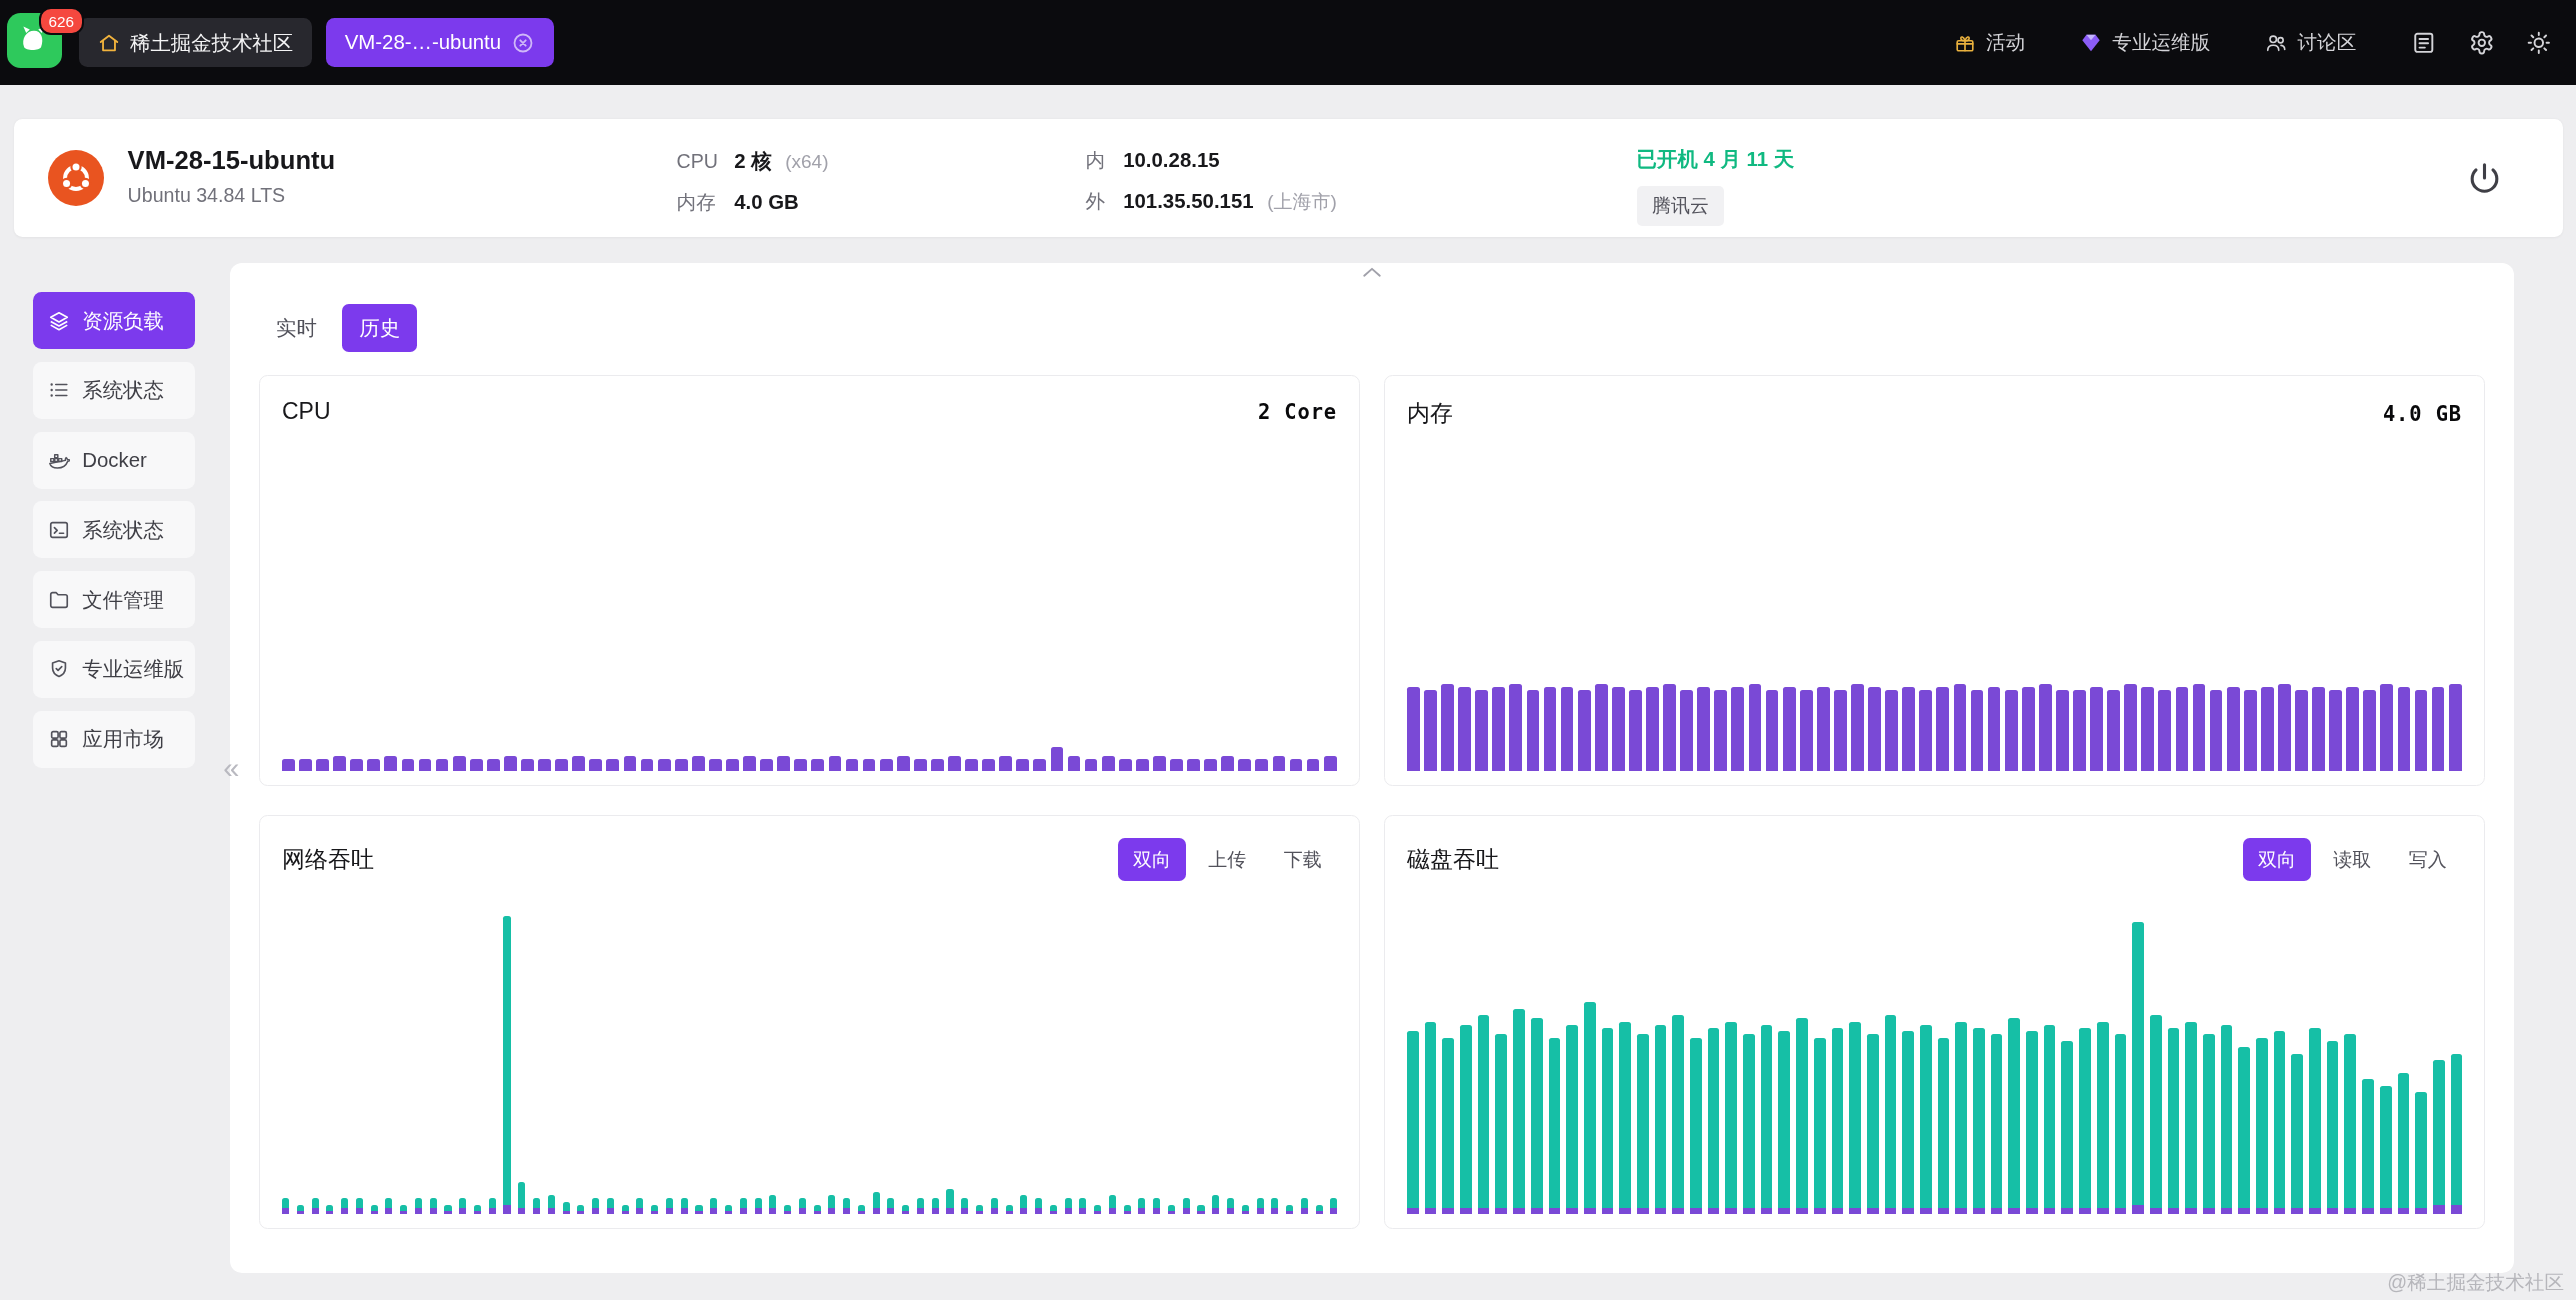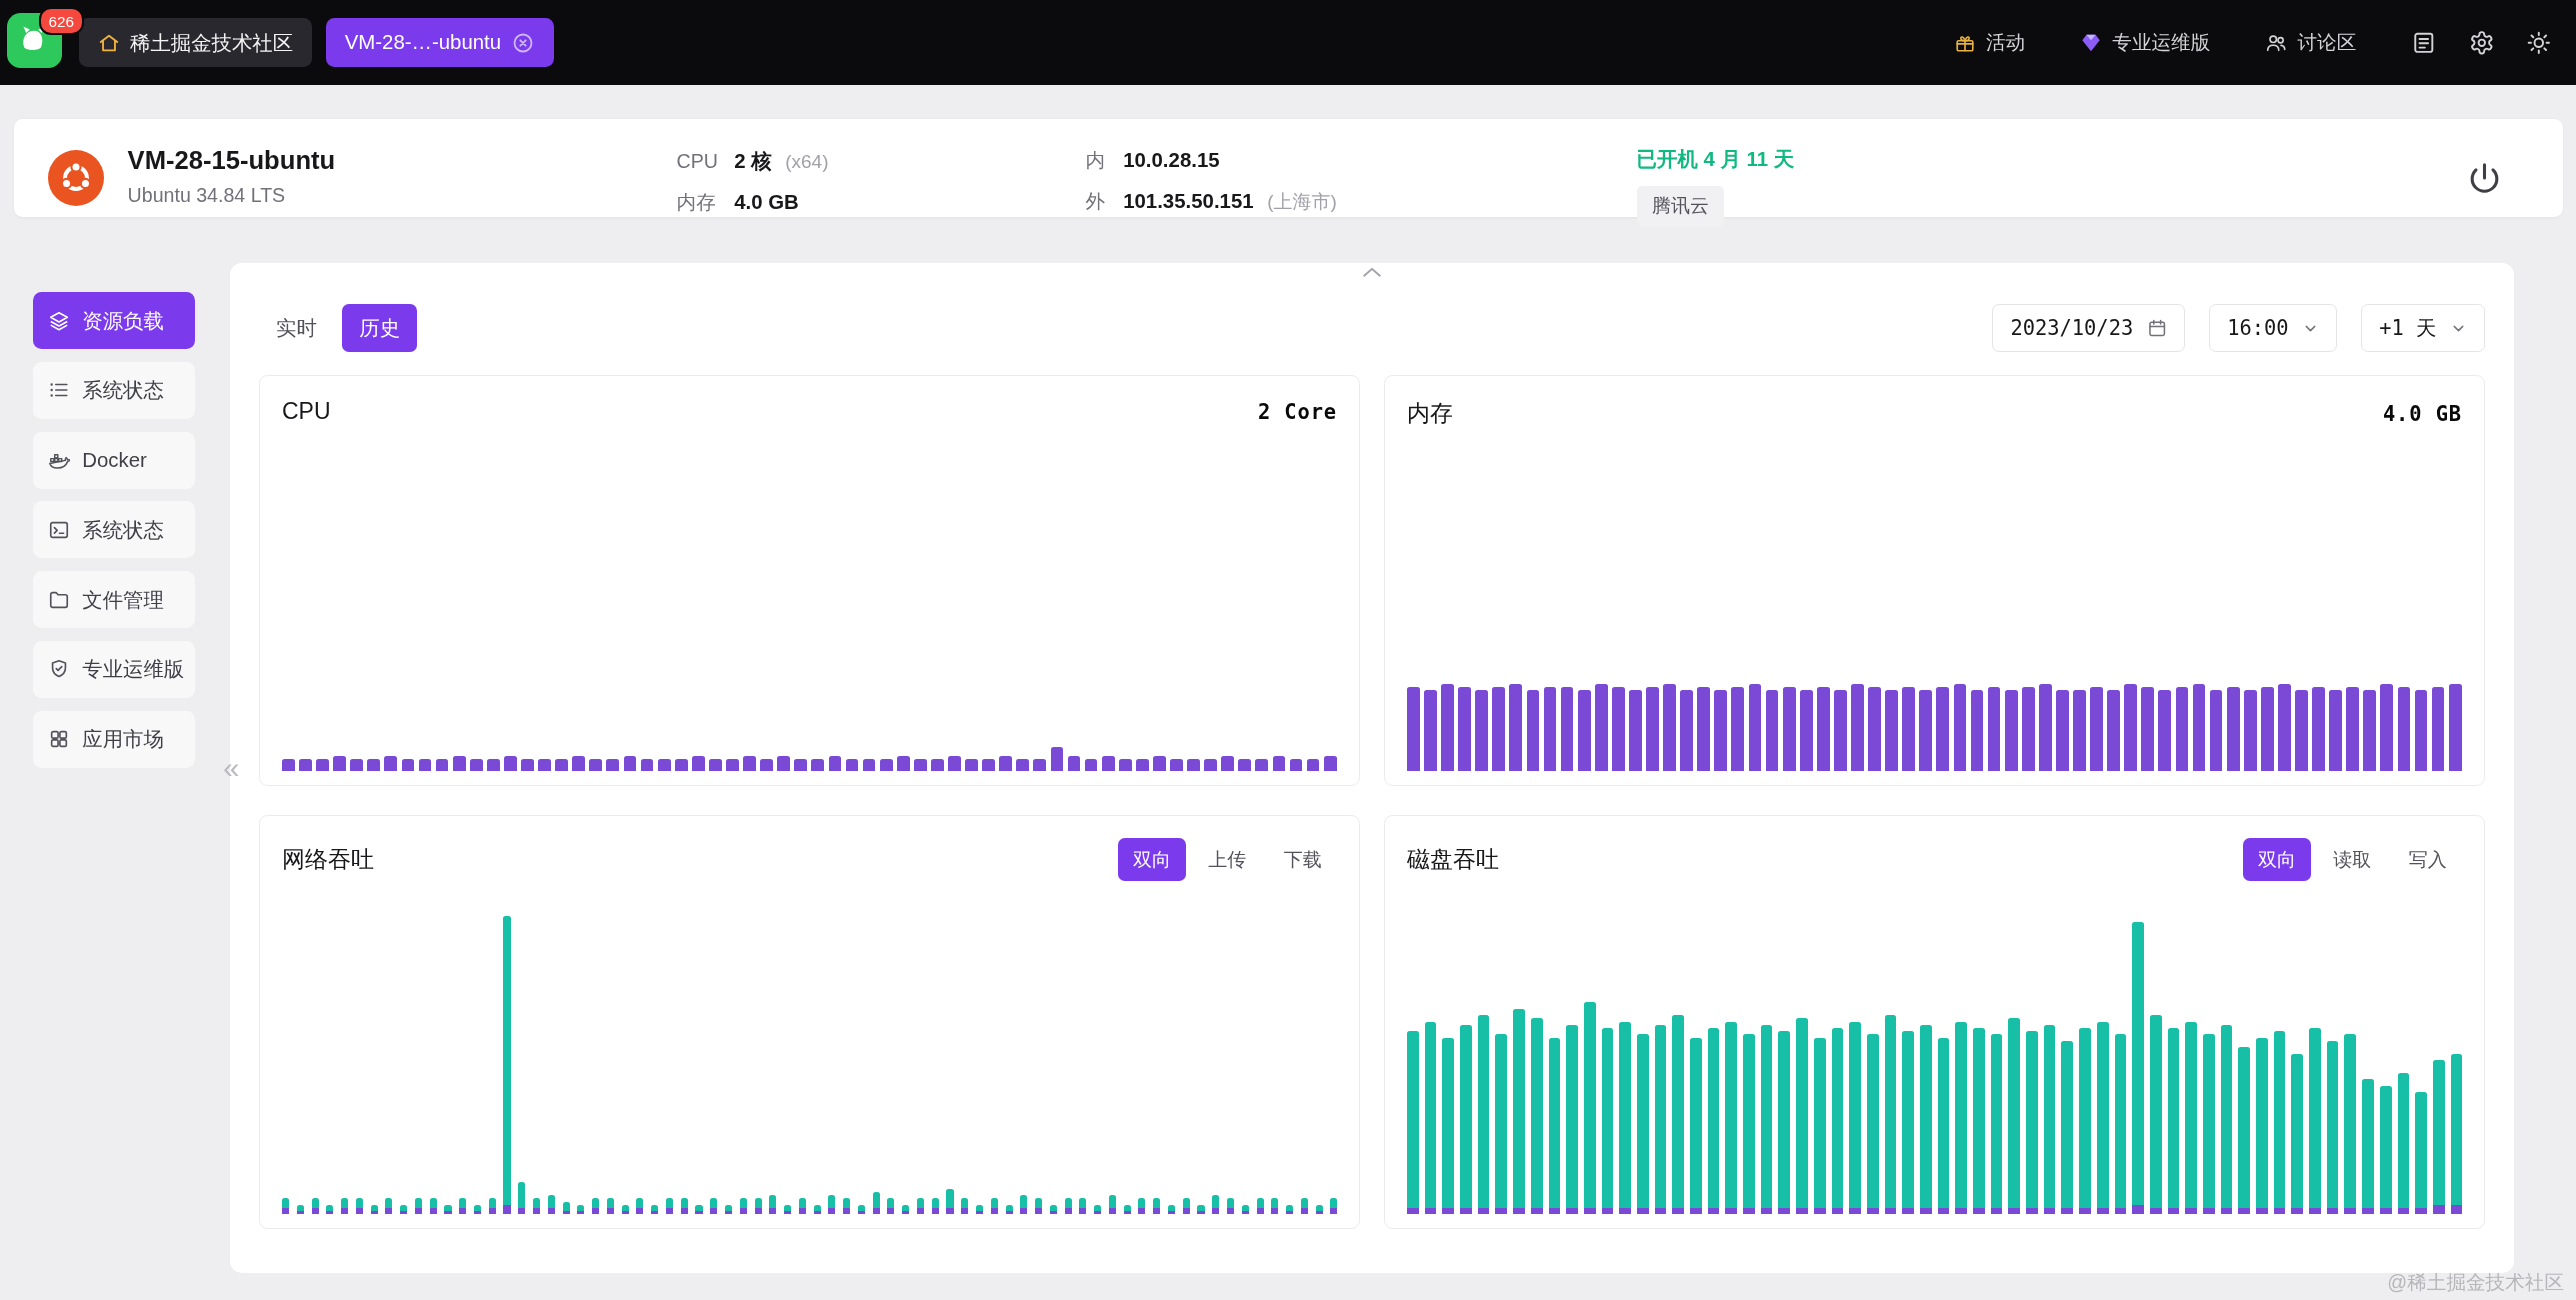--- a/index.html
+++ b/index.html
@@ -41,21 +41,21 @@
   .home-tab { background: #28282e; color: #f4f4f5; margin-left: 12px; }
   .vm-tab { background: #7c3aed; color: #fff; margin-left: 13.6px; }
   .tab-close { display: flex; opacity: .8; }
   .tb-actions { display: flex; align-items: center; gap: 55px; margin-left: auto; }
   .tb-item { display: flex; align-items: center; gap: 10.2px; color: #d4d4d8; font-size: 19.6px; cursor: pointer; white-space: nowrap; }
   .tb-icons { display: flex; align-items: center; gap: 32px; margin-left: 55px; }
   .tb-icon { color: #d4d4d8; cursor: pointer; }
 
   
   .header-card {
-    position: absolute; left: 13.6px; right: 12.8px; top: 119px; height: 98px;
+    position: absolute; left: 13.6px; right: 12.8px; top: 119px; height: 118px;
     background: #fff; border-radius: 8.5px;
     box-shadow: 0 0.9px 2.6px rgba(0,0,0,.05);
   }
   .ubuntu-logo { position: absolute; left: 34px; top: 31px; }
   .server-names { position: absolute; left: 114px; top: 27px; }
   .server-name { font-size: 25.6px; font-weight: 700; color: #18181b; }
   .server-os { font-size: 19.6px; color: #71717a; margin-top: 8.5px; }
   .spec-col { position: absolute; left: 663px; top: 28px; display: flex; flex-direction: column; gap: 13.6px; }
   .info-row { display: flex; align-items: baseline; gap: 13.6px; font-size: 20.4px; }
   .info-lbl { color: #71717a; font-size: 19.6px; min-width: 44px; }
@@ -370,47 +370,20 @@
       <path d="M4 11l8-7 8 7"></path>
     </svg>
   </span>
   <span class="collapse-left">«</span>
 
   <div class="controls-row">
     <div class="segmented">
       <button class="seg-btn">实时</button>
       <button class="seg-btn active">历史</button>
     </div>
-    <div class="pickers">
-      <div class="picker">
-        <span>2023/10/23</span>
-        <span class="cal">
-          <svg width="20.4" height="20.4" viewBox="0 0 24 24" fill="none" stroke="currentColor" stroke-width="1.8" stroke-linecap="round">
-            <rect x="3.5" y="5" width="17" height="15.5" rx="2"></rect>
-              <path d="M8 3v4M16 3v4M3.5 10h17"></path>
-          </svg>
-        </span>
-      </div>
-      <div class="picker">
-        <span>16:00</span>
-        <span class="caret">
-          <svg width="17" height="17" viewBox="0 0 24 24" fill="none" stroke="currentColor" stroke-width="2" stroke-linecap="round" stroke-linejoin="round">
-              <path d="M6 9l6 6 6-6"></path>
-            </svg>
-        </span>
-      </div>
-      <div class="picker">
-        <span>+1 天</span>
-        <span class="caret">
-          <svg width="17" height="17" viewBox="0 0 24 24" fill="none" stroke="currentColor" stroke-width="2" stroke-linecap="round" stroke-linejoin="round">
-              <path d="M6 9l6 6 6-6"></path>
-            </svg>
-        </span>
-      </div>
-    </div>
   </div>
 
   <div class="charts-grid">
 
     <section class="panel row-top">
       <div class="panel-header">
         <span class="panel-title">CPU</span>
         <span class="panel-unit">2 Core</span>
       </div>
       <div class="bars" style="gap: 4.3px;">

